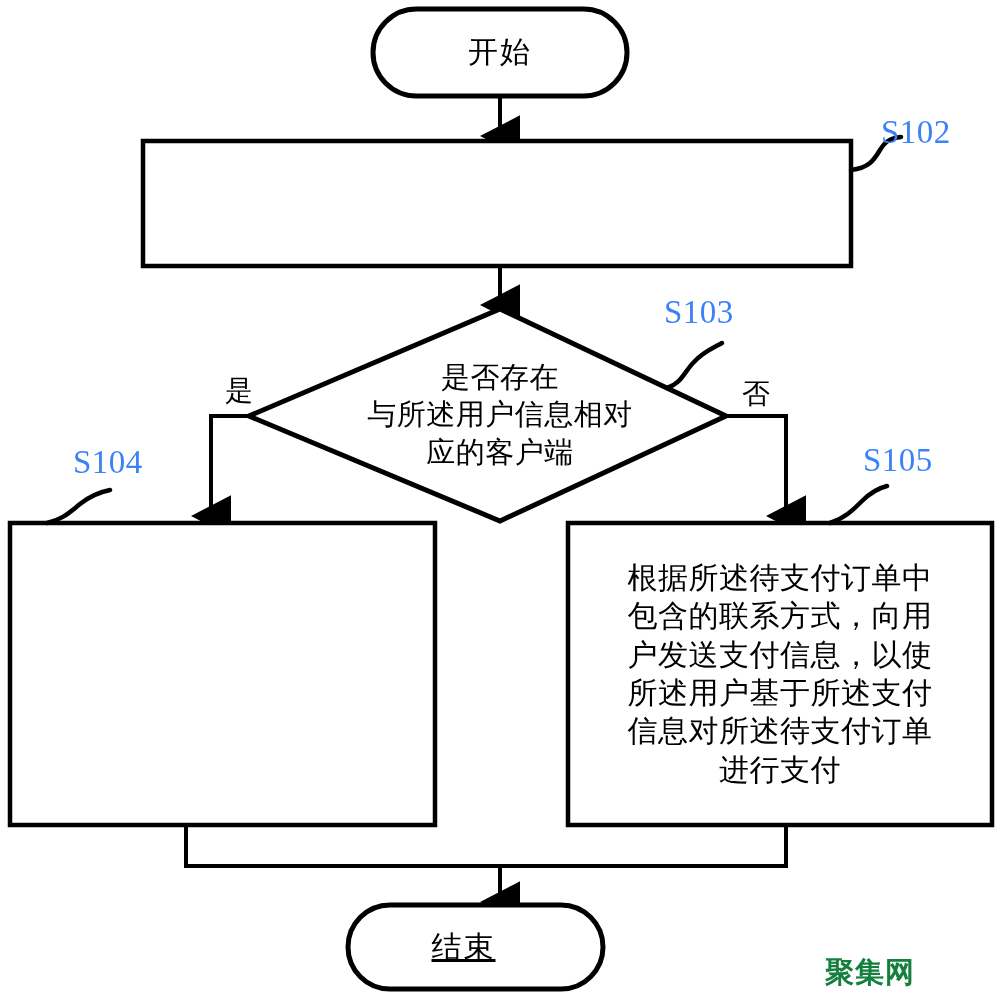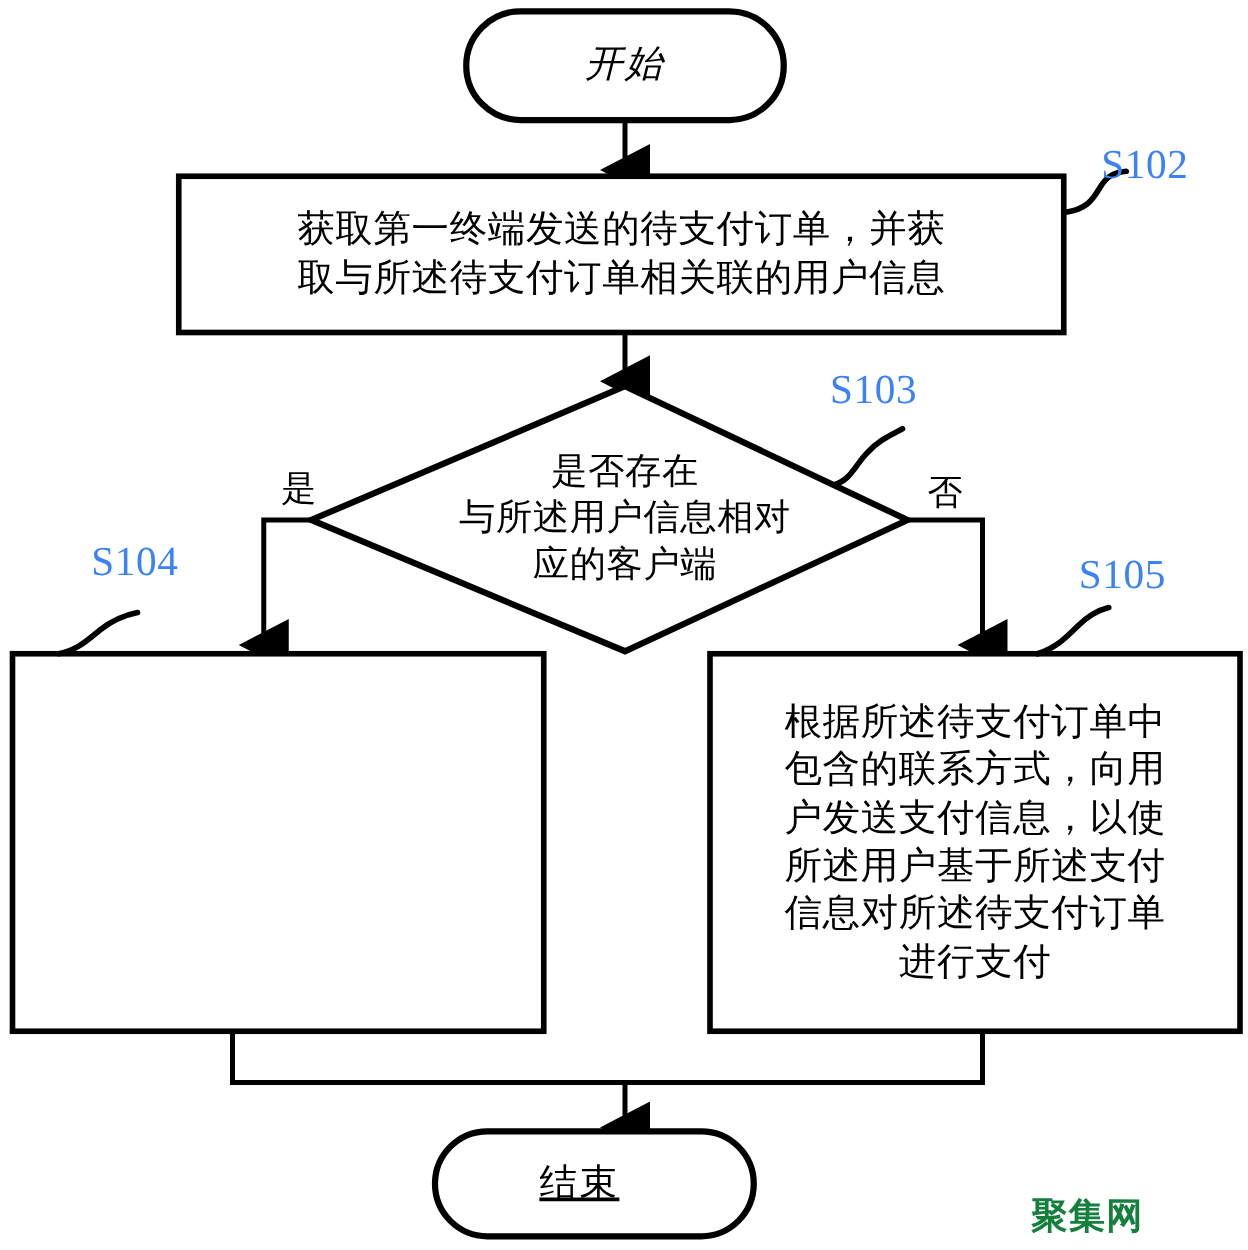--- a/index.html
+++ b/index.html
@@ -107,24 +107,22 @@
     <rect x="568" y="523" width="424" height="302" fill="#ffffff" stroke="#000000" stroke-width="4.5"></rect>
 
     <path d="M 830 523 C 845 518 853 510 862 501 C 871 492 879 488 887 486" fill="none" stroke="#000000" stroke-width="4.5" stroke-linecap="round"></path>
 
     <path d="M 186 825 L 186 866 L 786 866 L 786 825" fill="none" stroke="#000000" stroke-width="4"></path>
     <line x1="500" y1="866" x2="500" y2="902" stroke="#000000" stroke-width="4" marker-end="url(#arrowhead)"></line>
 
     <rect x="348" y="905" width="255" height="84" rx="42" ry="42" fill="#ffffff" stroke="#000000" stroke-width="5"></rect>
   </svg>
 
-  <div class="node-text terminal-label" style="left:373px; top:9px; width:254px; height:87px;font-style:italic;">开始</div>
+  <div class="node-text terminal-label" style="left:373px; top:9px; width:254px; height:87px;">开始</div>
 
-  <div class="node-text process-label" style="left:153px; top:145px; width:688px; height:117px;">获取第一终端发送的待支付订单，并获
-取与所述待支付订单相关联的用户信息</div>
 
   <div class="node-text decision-label" style="left:290px; top:325px; width:420px; height:180px;">是否存在
 与所述用户信息相对
 应的客户端</div>
 
 
   <div class="node-text process-label" style="left:574px; top:528px; width:412px; height:292px;">根据所述待支付订单中
 包含的联系方式，向用
 户发送支付信息，以使
 所述用户基于所述支付
@@ -134,19 +132,19 @@
   <div class="node-text terminal-label" style="left:336px; top:905px; width:255px; height:84px;text-decoration:underline;">结束</div>
 
   <div class="branch-label" style="left:225px; top:372px;">是</div>
 
   <div class="branch-label" style="left:742px; top:375px;">否</div>
 
   <div class="step-label" style="left:881px; top:114px;">S102</div>
 
   <div class="step-label" style="left:664px; top:294px;">S103</div>
 
-  <div class="step-label" style="left:73px; top:432px;">S104</div>
+  <div class="step-label" style="left:73px; top:444px;">S104</div>
 
   <div class="step-label" style="left:863px; top:442px;">S105</div>
 
   <div class="watermark" style="left:825px; top:953px; color:#15803d;">聚集网</div>
 
 </div>
 
 </body></html>

